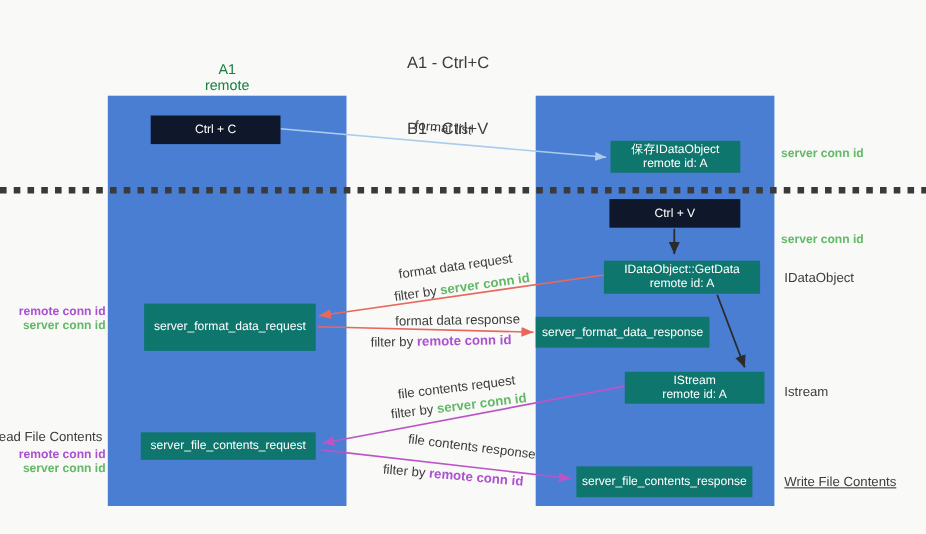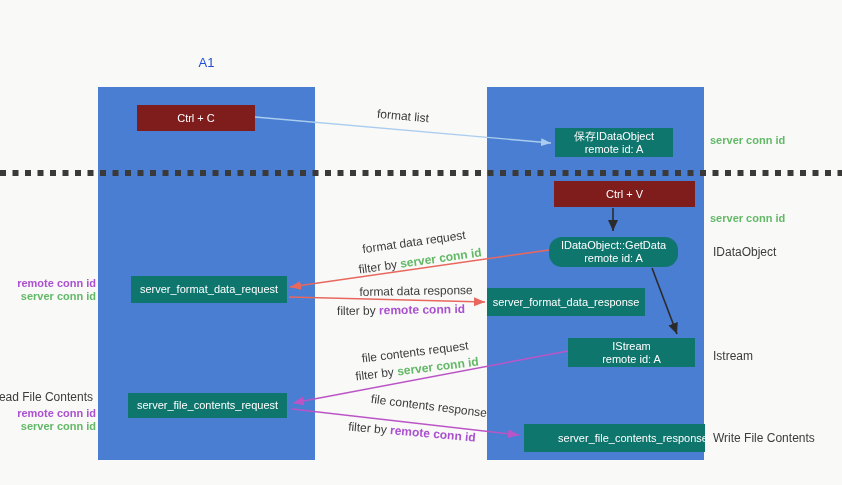--- a/index.html
+++ b/index.html
@@ -6,76 +6,81 @@
   .canvas{
     position:relative;width:842px;height:485px;overflow:hidden;
     background:#f9f9f8;
     font-family:"Liberation Sans",sans-serif;
     color:#3d3d3d;
   }
   .abs{position:absolute;}
   
   .title{left:370px;top:8px;font-size:15px;line-height:20px;color:#3d3d3d;white-space:pre;}
   
-  .lane-header{width:217px;text-align:center;font-size:13px;line-height:15px;color:#1d4ed8;top:55px;}
+  .lane-header{width:217px;text-align:center;font-size:13px;line-height:15px;color:#15803d;top:55px;}
   #header-a{left:98px;}
   #header-b{left:487px;}
   
   .lane{top:87px;width:217px;height:373px;background:#4a7ed3;}
   #lane-a{left:98px;}
   #lane-b{left:487px;}
   
   #wires{left:0;top:0;width:842px;height:485px;pointer-events:none;}
   
   .node{display:flex;flex-direction:column;align-items:center;justify-content:center;
         color:#ffffff;font-size:11px;line-height:13px;text-align:center;white-space:nowrap;}
-  .green{background:#7f1d1d;}
+  .green{background:#0f172a;}
   .orange{background:#0f766e;}
   #node-ctrl-c{left:137px;top:105px;width:118px;height:26px;}
   #node-save-dataobject{left:555px;top:128px;width:118px;height:29px;}
-  #node-ctrl-v{left:554px;top:181px;width:141px;height:26px;text-align:right;}
-  #node-getdata{left:549px;top:237px;width:129px;height:30px;border-radius:13px;}
+  #node-ctrl-v{left:554px;top:181px;width:119px;height:26px;text-align:right;}
+  #node-getdata{left:549px;top:237px;width:142px;height:30px;}
   #node-istream{left:568px;top:338px;width:127px;height:29px;}
-  #node-fmt-req{left:131px;top:276px;width:156px;height:27px;}
+  #node-fmt-req{left:131px;top:276px;width:156px;height:43px;}
   #node-fmt-resp{left:487px;top:288px;width:158px;height:28px;}
   #node-file-req{left:128px;top:393px;width:159px;height:25px;}
-  #node-file-resp{left:524px;top:424px;width:144px;height:28px;padding-left:37px;}
+  #node-file-resp{left:524px;top:424px;width:160px;height:28px;}
   
   .flow-label{font-size:12px;color:#3c3c3c;white-space:nowrap;transform-origin:center;}
   .gtxt{color:#63b967;font-weight:bold;}
   .ptxt{color:#ab51d0;font-weight:bold;}
   #lbl-format-list      {left:403px;top:116px;transform:translate(-50%,-50%) rotate(5deg);}
   #lbl-fdr              {left:414px;top:242px;transform:translate(-50%,-50%) rotate(-8deg);}
   #lbl-fdr-filter       {left:420px;top:261px;transform:translate(-50%,-50%) rotate(-8deg);}
   #lbl-fdresp           {left:416px;top:291px;transform:translate(-50%,-50%) rotate(-1deg);}
   #lbl-fdresp-filter    {left:401px;top:310px;transform:translate(-50%,-50%) rotate(-1deg);}
   #lbl-fcr              {left:415px;top:352px;transform:translate(-50%,-50%) rotate(-7deg);}
   #lbl-fcr-filter       {left:417px;top:369px;transform:translate(-50%,-50%) rotate(-7deg);}
   #lbl-fcresp           {left:429px;top:406px;transform:translate(-50%,-50%) rotate(7deg);}
   #lbl-fcresp-filter    {left:412px;top:432px;transform:translate(-50%,-50%) rotate(5deg);}
   
   .side-label{font-size:12px;color:#3c3c3c;white-space:nowrap;}
   .conn-label{font-size:11px;line-height:13px;font-weight:bold;white-space:nowrap;}
   #lbl-server-conn-top{left:710px;top:134px;}
   #lbl-server-conn-mid{left:710px;top:212px;}
   #lbl-dataobject{left:713px;top:245px;}
   #lbl-istream{left:713px;top:349px;}
-  #lbl-write-file{left:713px;top:431px;}
+  #lbl-write-file{left:713px;top:431px;text-decoration:underline;}
   #left-group-1{right:746px;top:277px;text-align:right;}
   #lbl-read-file{right:749px;top:390px;}
   #left-group-2{right:746px;top:407px;text-align:right;}
 </style>
 </head>
 <body>
 
 <div class="canvas">
 
+  <div class="abs title">
+    <div>A1 - Ctrl+C</div>
+    <div>B1 - Ctrl+V</div>
+  </div>
 
   <div class="abs lane-header" id="header-a">
     <div>A1</div>
+    <div>remote</div>
   </div>
 
   <div class="abs lane" id="lane-a"></div>
   <div class="abs lane" id="lane-b"></div>
 
   <svg class="abs" id="wires" viewBox="0 0 842 485">
     <defs>
       <marker id="mk-blue" markerUnits="userSpaceOnUse" markerWidth="12" markerHeight="10" refX="10" refY="4" orient="auto">
         <path d="M0,0 L10,4 L0,8 z" fill="#aacdee"></path>
       </marker>

